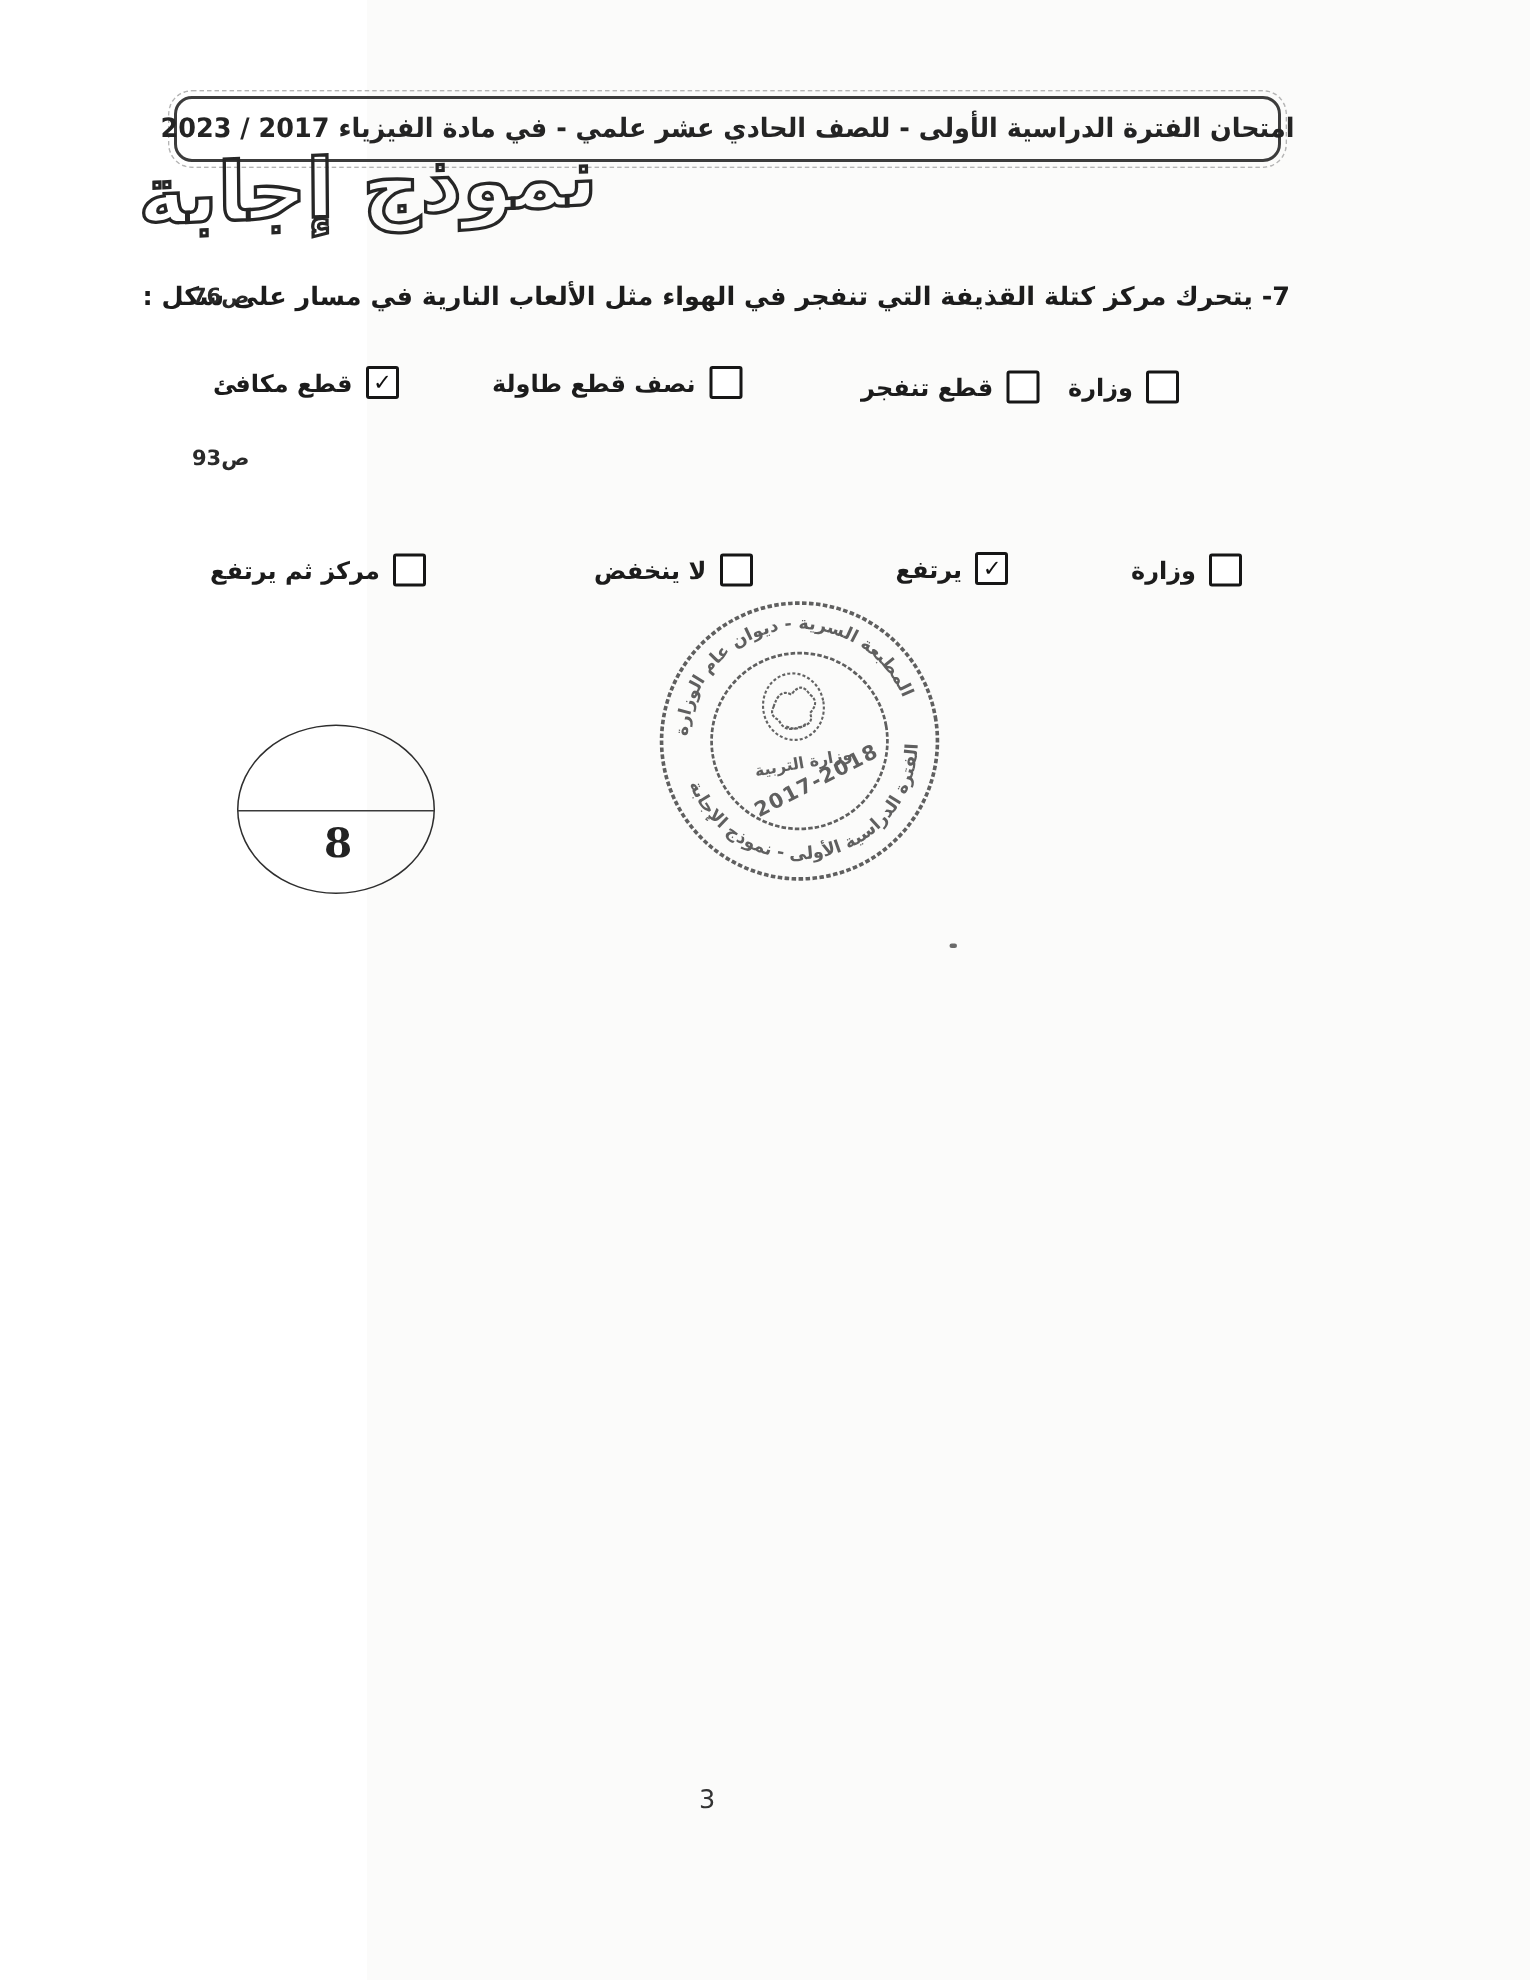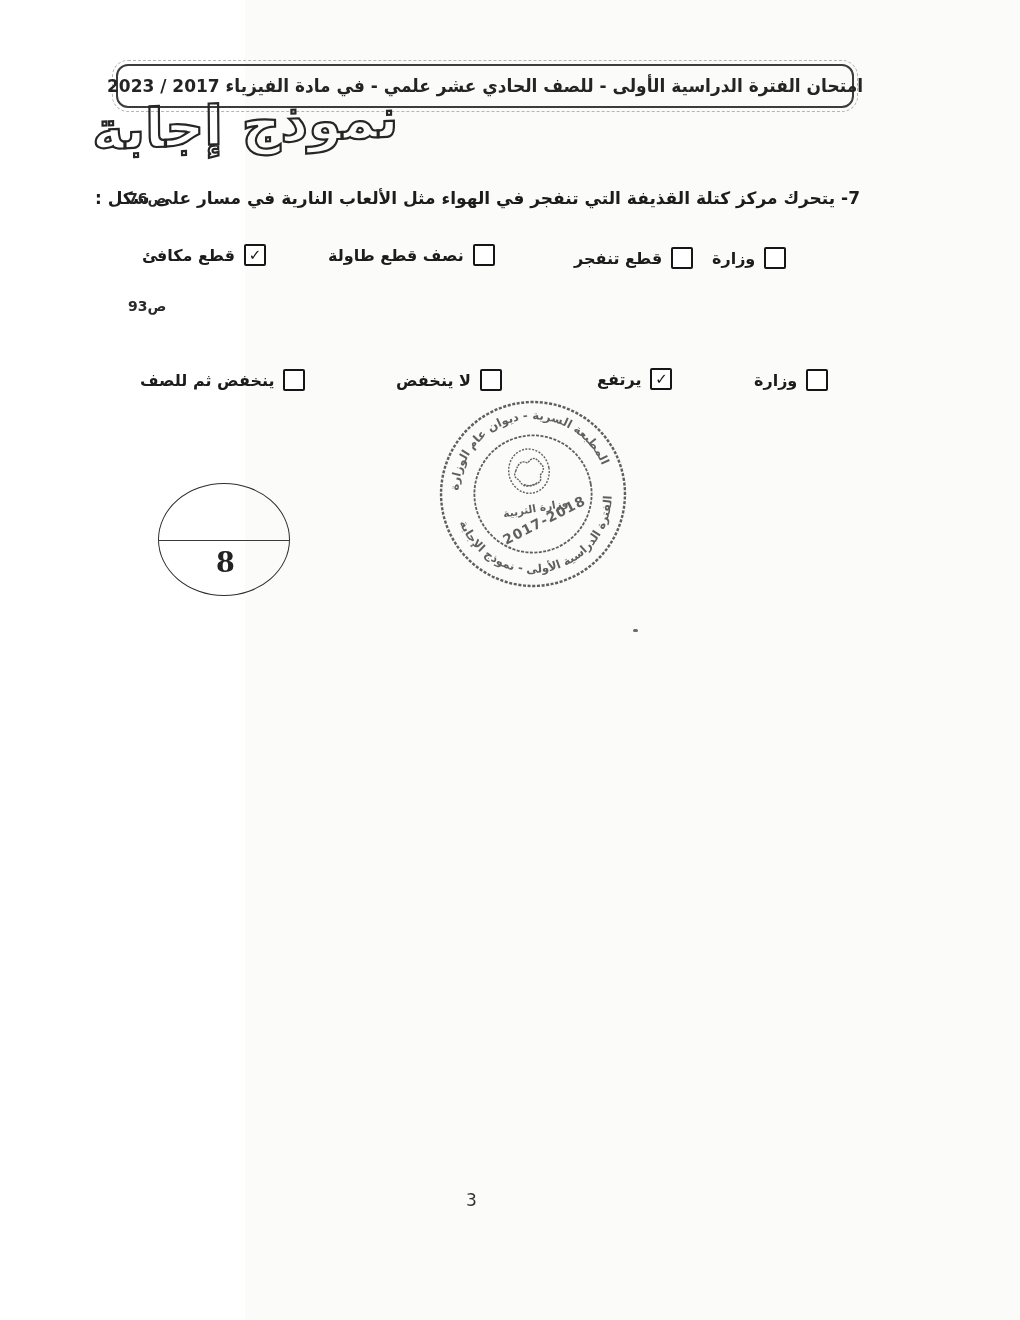--- a/index.html
+++ b/index.html
@@ -139,21 +139,21 @@
   <div class="option" style="left:597px;top:368px">
     <span class="cbx">✓</span>
     <span>يرتفع</span>
   </div>
   <div class="option" style="left:396px;top:369px">
     <span class="cbx"></span>
     <span>لا ينخفض</span>
   </div>
   <div class="option" style="left:140px;top:369px">
     <span class="cbx"></span>
-    <span>ينخفض ثم للصف</span>
+    <span>مركز ثم يرتفع</span>
   </div>
 
   <svg class="stamp" viewBox="0 0 190 190">
     <defs>
       <path id="arcTop" d="M 21,95 A 74,74 0 0 1 169,95" fill="none"></path>
       <path id="arcBot" d="M 17,95 A 78,78 0 0 0 173,95" fill="none"></path>
     </defs>
     <circle cx="95" cy="95" r="91" fill="none" stroke="#4a4a4a" stroke-width="2.4" stroke-dasharray="3 1.6"></circle>
     <circle cx="95" cy="95" r="58" fill="none" stroke="#4a4a4a" stroke-width="1.8" stroke-dasharray="3 1.4"></circle>
 

